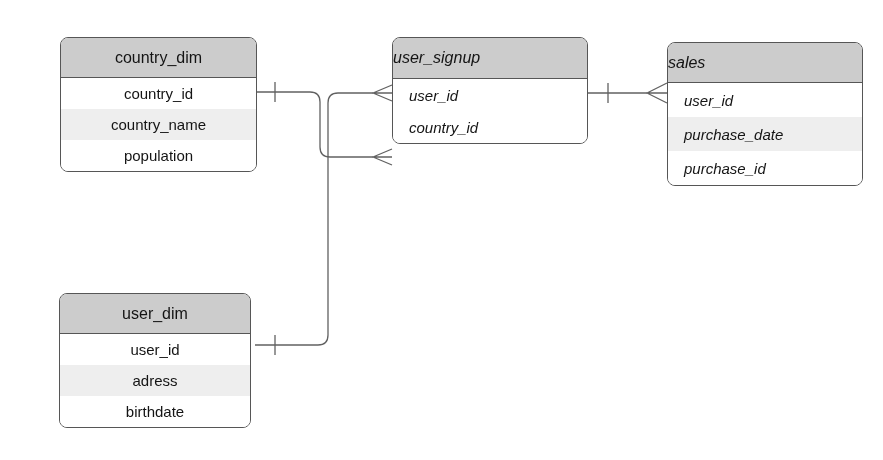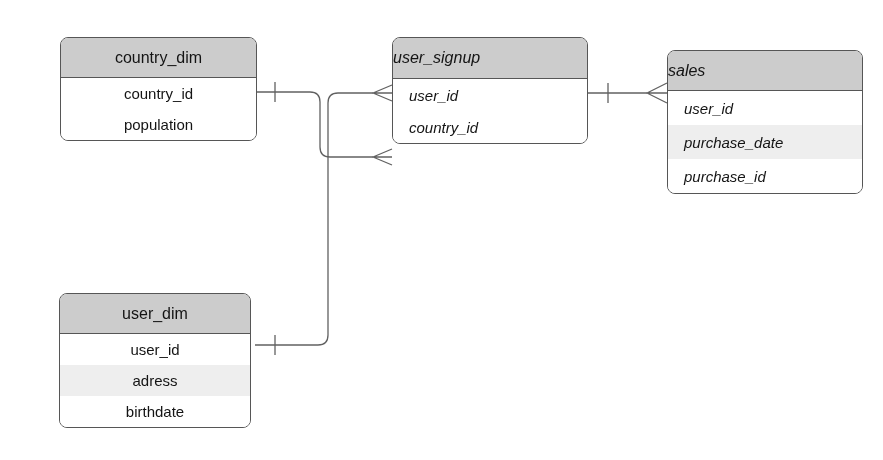--- a/index.html
+++ b/index.html
@@ -59,21 +59,21 @@
   .t-country .row { height: 31px; }
 
   .t-userdim { left: 35px; top: 293px; width: 192px; }
   .t-userdim .hdr { height: 39px; }
   .t-userdim .row { height: 31px; }
 
   .t-signup  { left: 368px; top: 37px; width: 196px; }
   .t-signup .hdr { height: 40px; }
   .t-signup .row { height: 32px; }
 
-  .t-sales   { left: 643px; top: 50px; width: 196px; }
+  .t-sales   { left: 643px; top: 42px; width: 196px; }
   .t-sales .hdr { height: 39px; }
   .t-sales .row { height: 34px; }
 
   
   .italic .hdr {
     font-style: italic;
     justify-content: flex-start;
   }
   .italic .row {
     font-style: italic;
@@ -100,20 +100,21 @@
     <g>
       <path d="M563 93 H623"></path>
       <path d="M584 83 V103"></path>
       <path d="M643 83 L623 93 L643 93 M623 93 L643 103"></path>
     </g>
   </svg>
 
   <div class="tbl t-country">
     <div class="hdr">country_dim</div>
     <div class="row">country_id</div>
+    <div class="row alt">country_name</div>
     <div class="row">population</div>
   </div>
 
   <div class="tbl t-signup italic">
     <div class="hdr">user_signup</div>
     <div class="row">user_id</div>
     <div class="row">country_id</div>
   </div>
 
   <div class="tbl t-sales italic">

